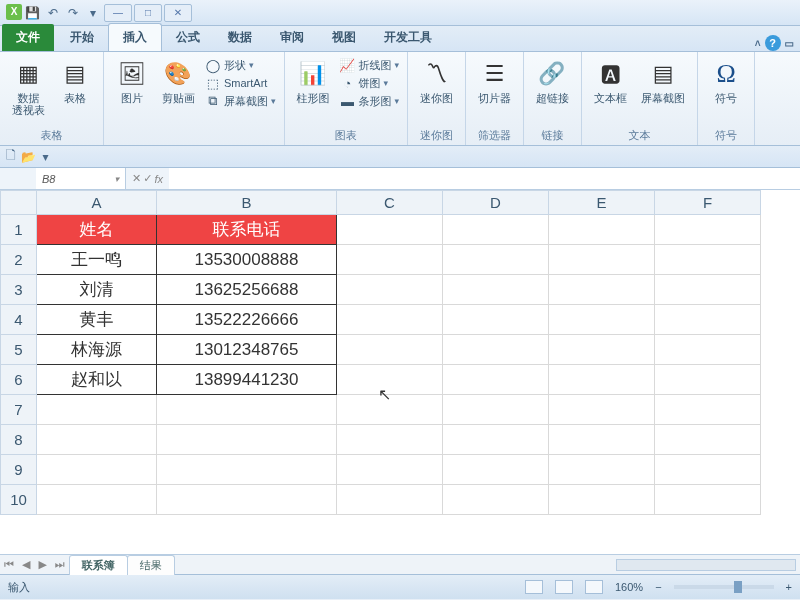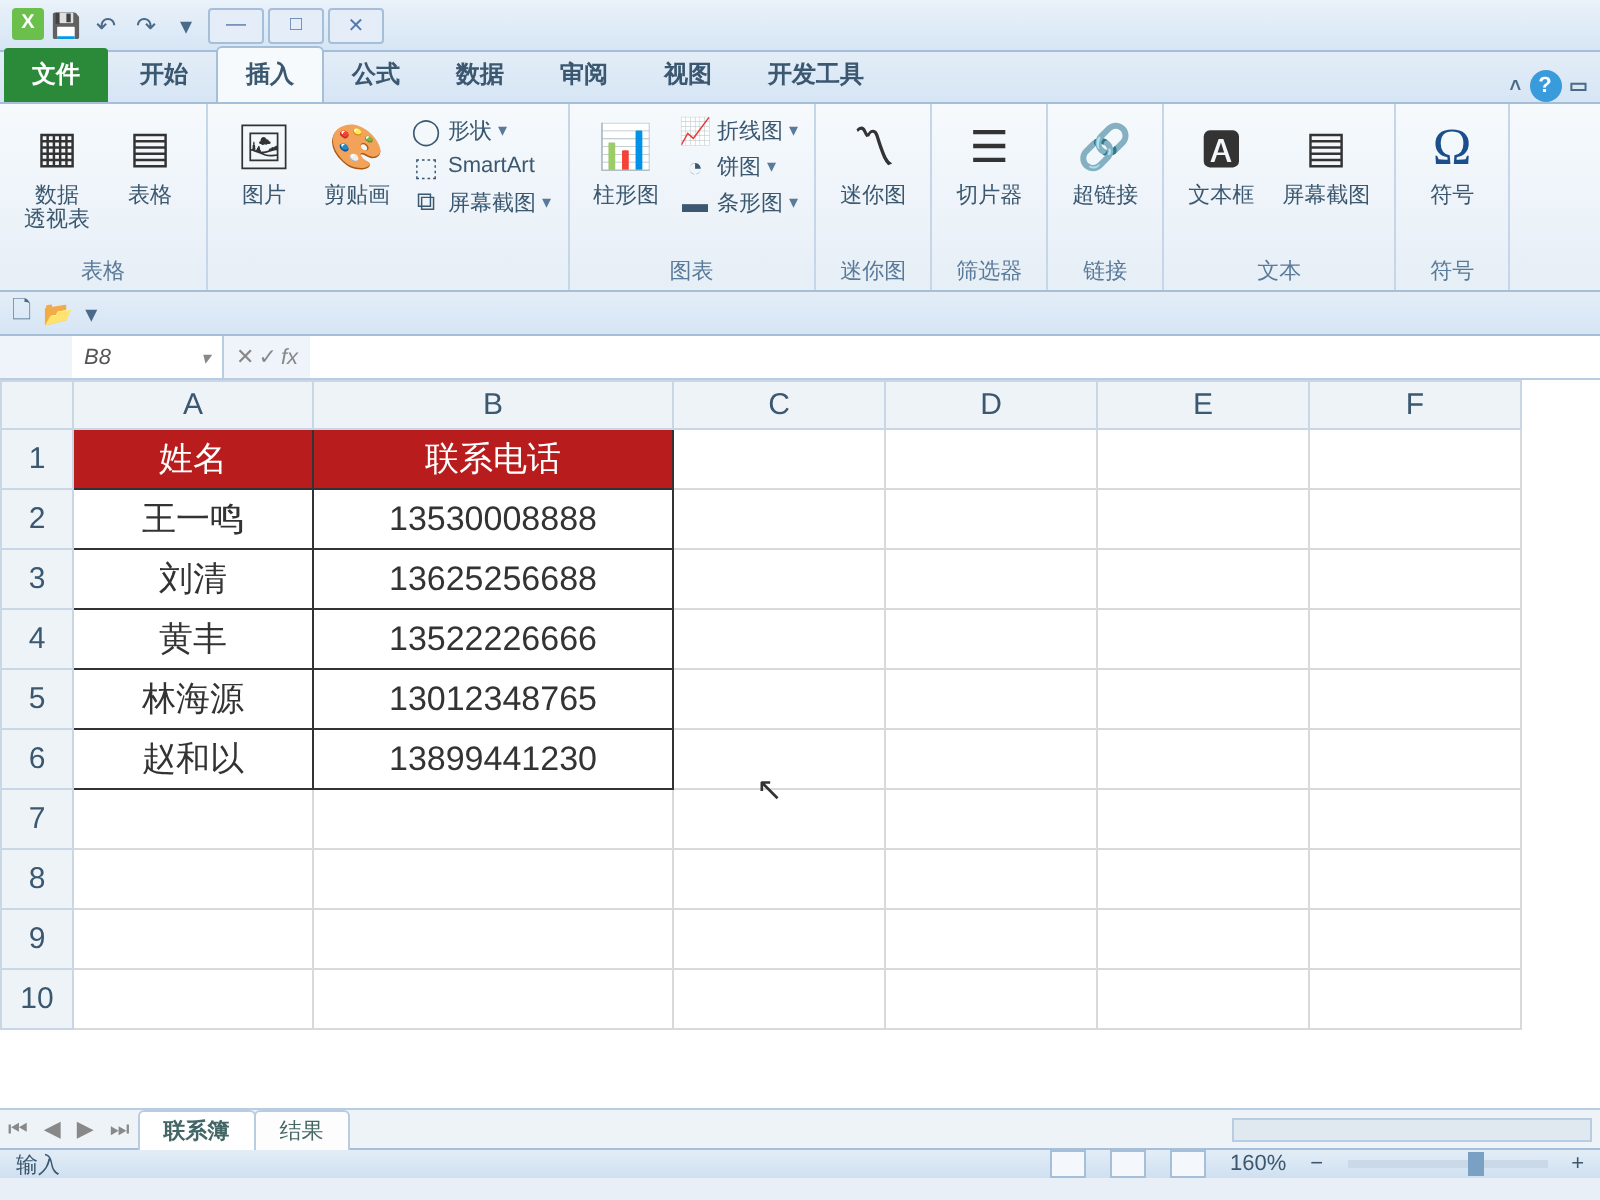--- a/index.html
+++ b/index.html
@@ -33,47 +33,47 @@
 .rbtn .lbl { font-size:11px; color:#3b5870; text-align:center; line-height:1.1; }
 .minirow { display:flex; align-items:center; gap:3px; font-size:11px; color:#3b5870; padding:1px 0; }
 .minirow .drop { color:#5a7a9a; font-size:9px; }
 .omega { font-family:"Times New Roman",serif; font-size:26px; color:#1b4f8b; }
 
 
 .qat2 { height:22px; background:linear-gradient(#e3edf7,#d6e5f5); border-bottom:1px solid #a5bfd9; display:flex; align-items:center; padding:0 6px; gap:6px; color:#4a6a8a; }
 
 
 .fbar { height:22px; background:#eef4fa; border-bottom:1px solid #b8cde2; display:flex; align-items:center; }
-.namebox { width:76px; border-right:1px solid #b8cde2; padding:0 6px; font-size:11px; font-style:italic; color:#555; background:#fff; height:100%; display:flex; align-items:center; margin-left:36px; }
+.namebox { width:90px; border-right:1px solid #b8cde2; padding:0 6px; font-size:11px; font-style:italic; color:#555; background:#fff; height:100%; display:flex; align-items:center; margin-left:36px; }
 .namebox .dd { margin-left:auto; color:#888; font-size:9px; }
 .fb-btns { display:flex; align-items:center; gap:2px; padding:0 6px; color:#888; font-size:11px; }
 .fxlbl { font-style:italic; }
 .finput { flex:1; background:#fff; height:100%; }
 
 
 .grid-wrap { background:#fff; height:364px; position:relative; overflow:hidden; }
 table.sheet { border-collapse:collapse; table-layout:fixed; }
 .corner { width:36px; height:24px; background:#eef3f8; border:1px solid #c8d6e5; }
 th.colhdr { background:#eef3f8; border:1px solid #c8d6e5; color:#3b5870; font-weight:normal; font-size:15px; height:24px; }
 th.rowhdr { width:36px; background:#eef3f8; border:1px solid #c8d6e5; color:#3b5870; font-weight:normal; font-size:15px; }
 td.cell { border:1px solid #d9d9d9; background:#fff; height:30px; font-size:17px; text-align:center; padding:0 4px; }
-td.cell.hdrcell { background:#b91c1c; color:#fff; border:1px solid #333; }
+td.cell.hdrcell { background:#ef4444; color:#fff; border:1px solid #333; }
 td.cell.dtcell { border:1px solid #333;text-align:center; }
 .cursor-ptr { position:absolute; left:378px; top:195px; font-size:16px; color:#333; pointer-events:none; }
 
 
 .sheettabs { height:20px; background:#eef3f8; border-top:1px solid #b8cde2; display:flex; align-items:center; font-size:11px; color:#466; }
 .navtri { padding:0 4px; color:#888; }
 .stab { padding:2px 12px; border:1px solid #b8cde2; border-bottom:none; background:#fdfdfd; border-radius:3px 3px 0 0; margin-right:-1px; }
 .stab.active { background:#fff; font-weight:bold; }
 .sheettabs .scroll { margin-left:auto; display:flex; align-items:center; gap:2px; padding-right:4px; }
 .sbar { width:180px; height:12px; background:#e0e8f0; border:1px solid #b8cde2; }
 
 
-.status { height:15px; background:linear-gradient(#e3edf7,#cfe0f0); display:flex; align-items:center; padding:0 8px; font-size:11px; color:#3b5870; border-top:1px solid #a5bfd9; }
+.status { height:25px; background:linear-gradient(#e3edf7,#cfe0f0); display:flex; align-items:center; padding:0 8px; font-size:11px; color:#3b5870; border-top:1px solid #a5bfd9; }
 .status .right { margin-left:auto; display:flex; align-items:center; gap:12px; }
 .viewbtn { width:18px; height:14px; border:1px solid #a5bfd9; background:#f4f8fc; }
 .zoom-slider { width:100px; height:4px; background:#cad9e8; position:relative; }
 .zoom-slider .thumb { position:absolute; top:-4px; width:8px; height:12px; background:#7aa0c4; left:60%; }
 </style>
 </head>
 <body>
 
 <div class="titlebar">
   <div class="icon-group">

